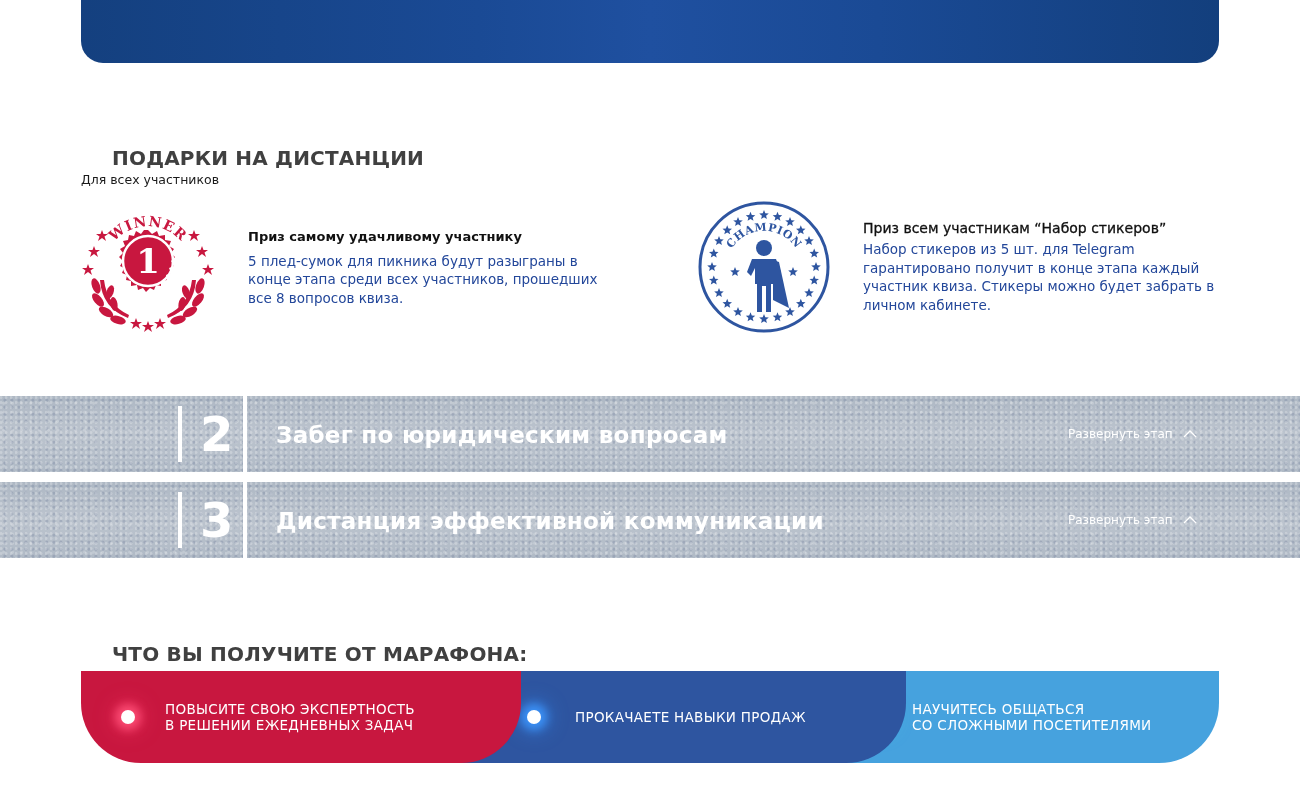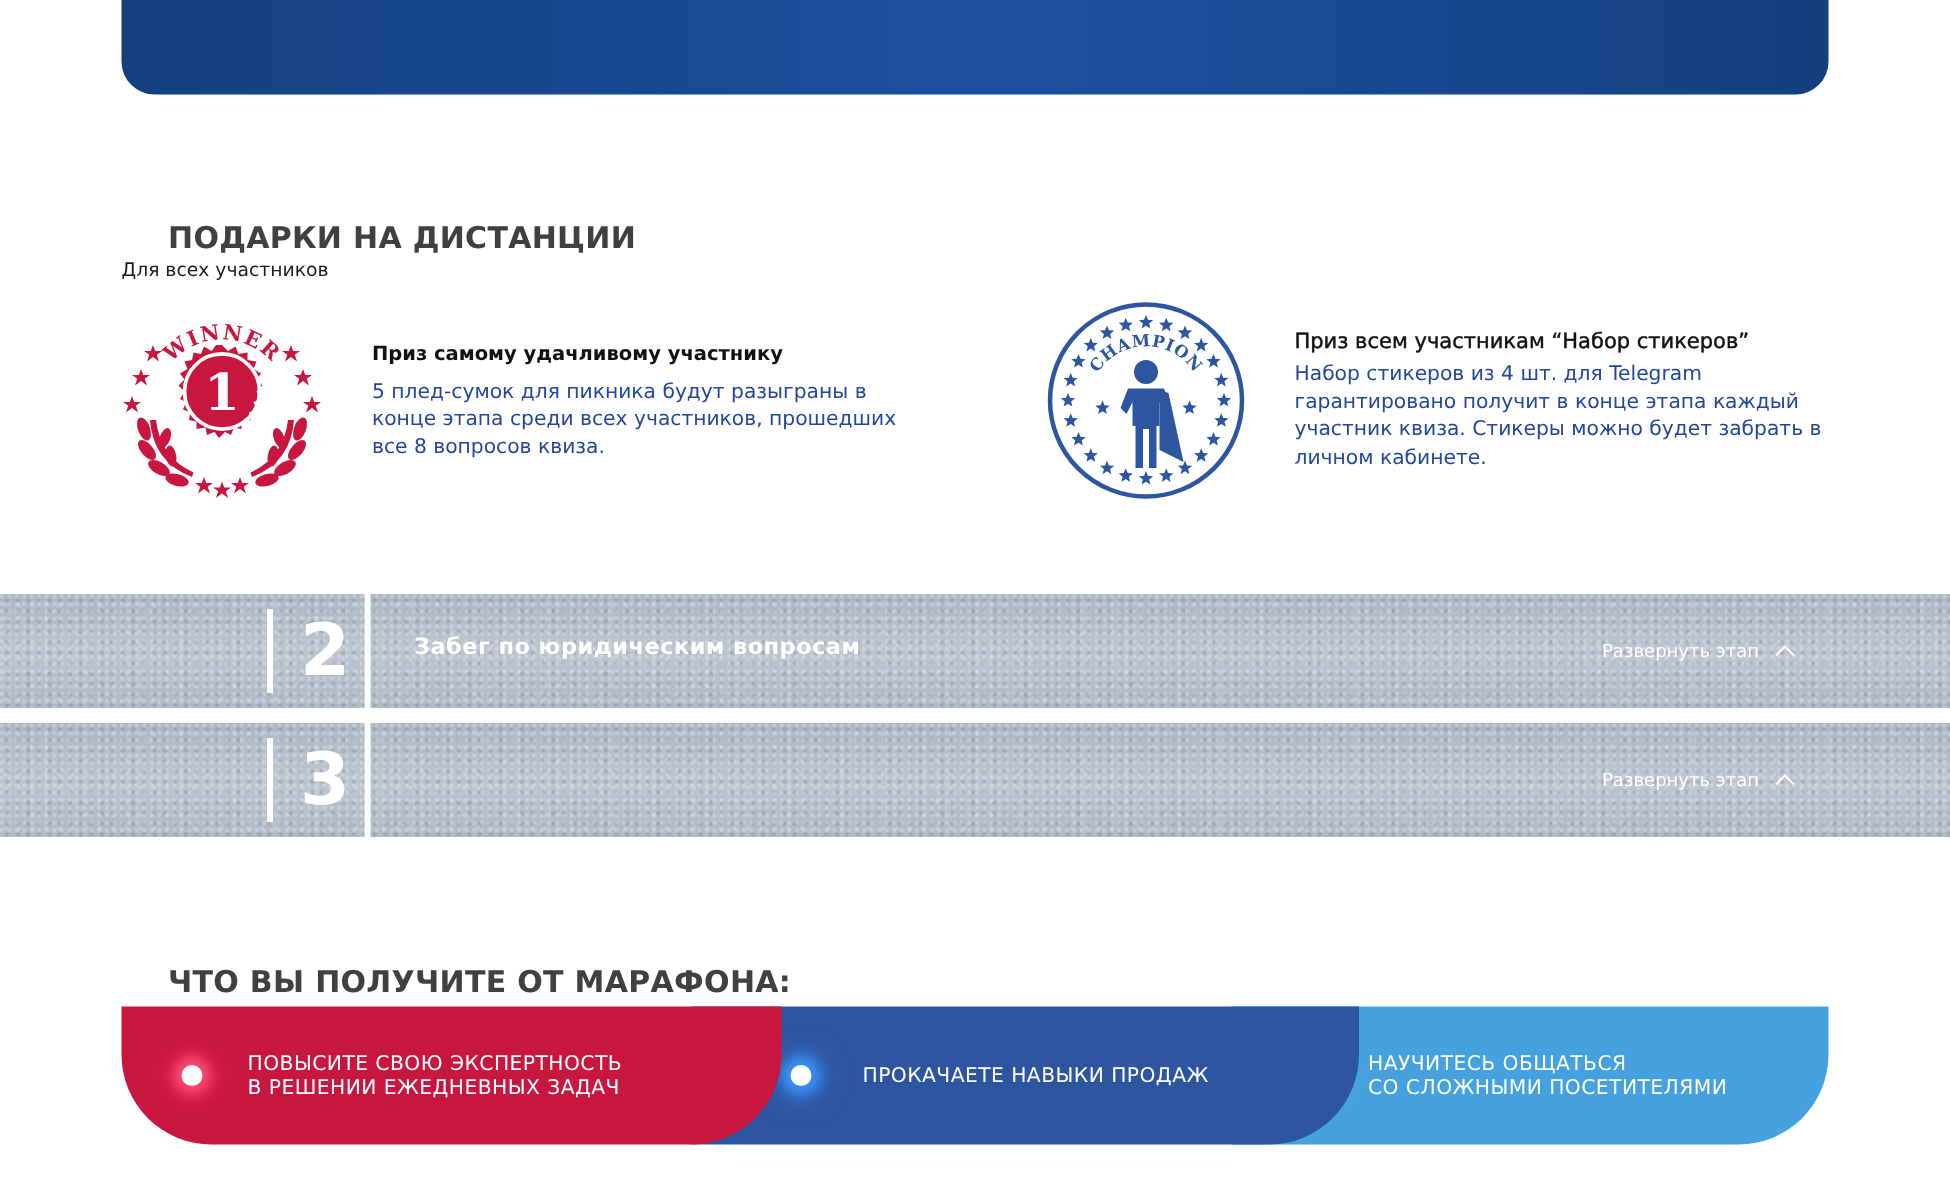--- a/index.html
+++ b/index.html
@@ -54,21 +54,21 @@
   .stage-num-wrap {
     position: absolute; left: 178px; top: 10px; height: 56px; display: flex; align-items: center;
   }
   .stage-bar { width: 4px; height: 56px; background: #fff; }
   .stage-num {
     margin-left: 18px; color: #fff; font-weight: bold; font-size: 48px; line-height: 56px;
     font-family: "DejaVu Sans", sans-serif;
   }
   .stage-divider { position: absolute; left: 243px; top: 0; width: 4px; height: 76px; background: #fff; }
   .stage-title {
-    position: absolute; left: 276px; top: 26px; color: #fff; font-size: 15px; font-weight: bold;
+    position: absolute; left: 276px; top: 26px; color: #fff; font-size: 23px; font-weight: bold;
     letter-spacing: 0.3px;
   }
   .stage-expand {
     position: absolute; left: 1068px; top: 31px; color: #fff; font-size: 12px;
     display: flex; align-items: center;
   }
   .chevron-up { margin-left: 10px; width: 14px; height: 10px; }
 
   .benefits-title { top: 624px; }
   .benefits {
@@ -183,21 +183,21 @@
       <textPath href="#champArc" startOffset="50%" text-anchor="middle">CHAMPION</textPath>
     </text>
     <g fill="#2e55a0">
       <circle cx="67" cy="48" r="8"></circle>
       <path d="M 55 59 L 79 59 L 84 72 L 80 76 L 76 68 L 76 84 L 74 84 L 74 112 L 69 112 L 69 86 L 65 86 L 65 112 L 60 112 L 60 84 L 58 84 L 58 68 L 54 76 L 50 72 Z"></path>
       <path d="M 76 60 L 82 62 L 92 108 L 76 100 Z"></path>
     </g>
   </svg>
   <div class="prize-text">
     <div class="prize-title">Приз всем участникам “Набор стикеров”</div>
-    <div class="prize-desc">Набор стикеров из 4 шт. для Telegram гарантировано получит в конце этапа каждый участник квиза. Стикеры можно будет забрать в личном кабинете.</div>
+    <div class="prize-desc">Набор стикеров из 5 шт. для Telegram гарантировано получит в конце этапа каждый участник квиза. Стикеры можно будет забрать в личном кабинете.</div>
   </div>
 </div>
 
 <div class="stage stage-2">
   <div class="stage-num-wrap">
     <div class="stage-bar"></div>
     <div class="stage-num">2</div>
   </div>
   <div class="stage-divider"></div>
   <div class="stage-title">Забег по юридическим вопросам</div>
@@ -208,20 +208,21 @@
       </svg>
   </div>
 </div>
 
 <div class="stage stage-3">
   <div class="stage-num-wrap">
     <div class="stage-bar"></div>
     <div class="stage-num">3</div>
   </div>
   <div class="stage-divider"></div>
+  <div class="stage-title">Дистанция эффективной коммуникации</div>
   <div class="stage-expand">
     <span>Развернуть этап</span>
     <svg class="chevron-up" viewBox="0 0 14 10">
         <polyline points="1,8 7,2 13,8" fill="none" stroke="#fff" stroke-width="1.3"></polyline>
       </svg>
   </div>
 </div>
 
 <h2 class="section-title benefits-title">ЧТО ВЫ ПОЛУЧИТЕ ОТ МАРАФОНА:</h2>
 

